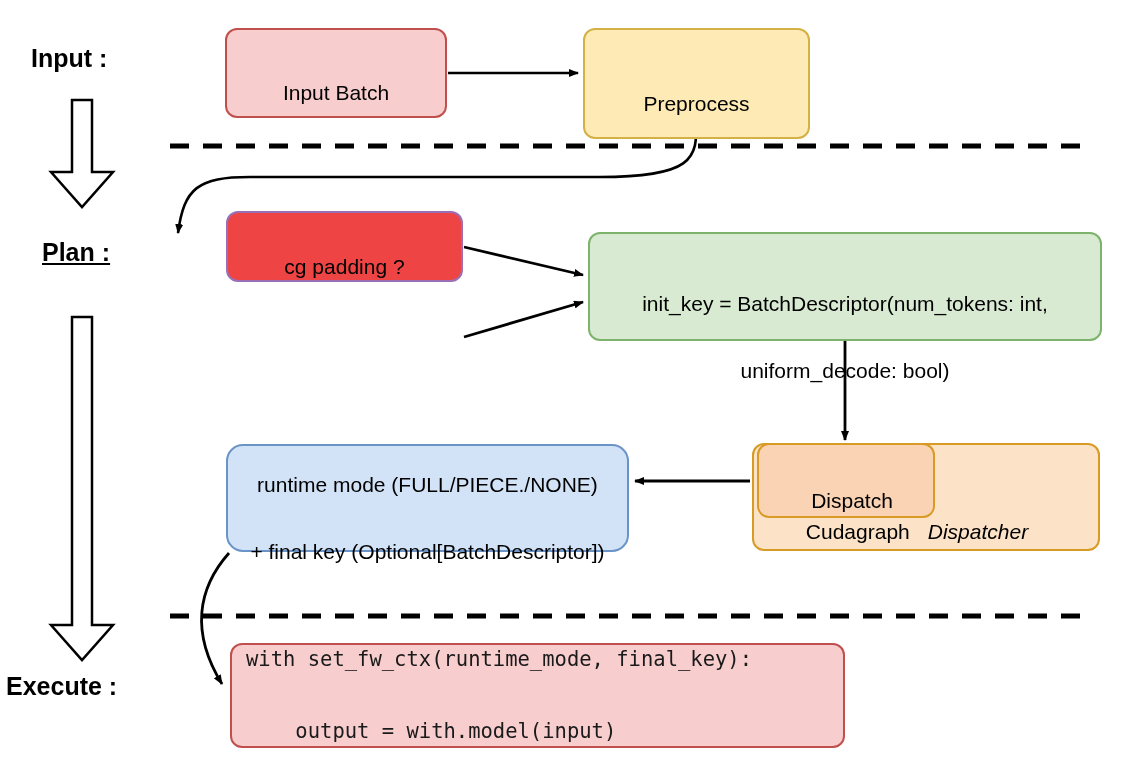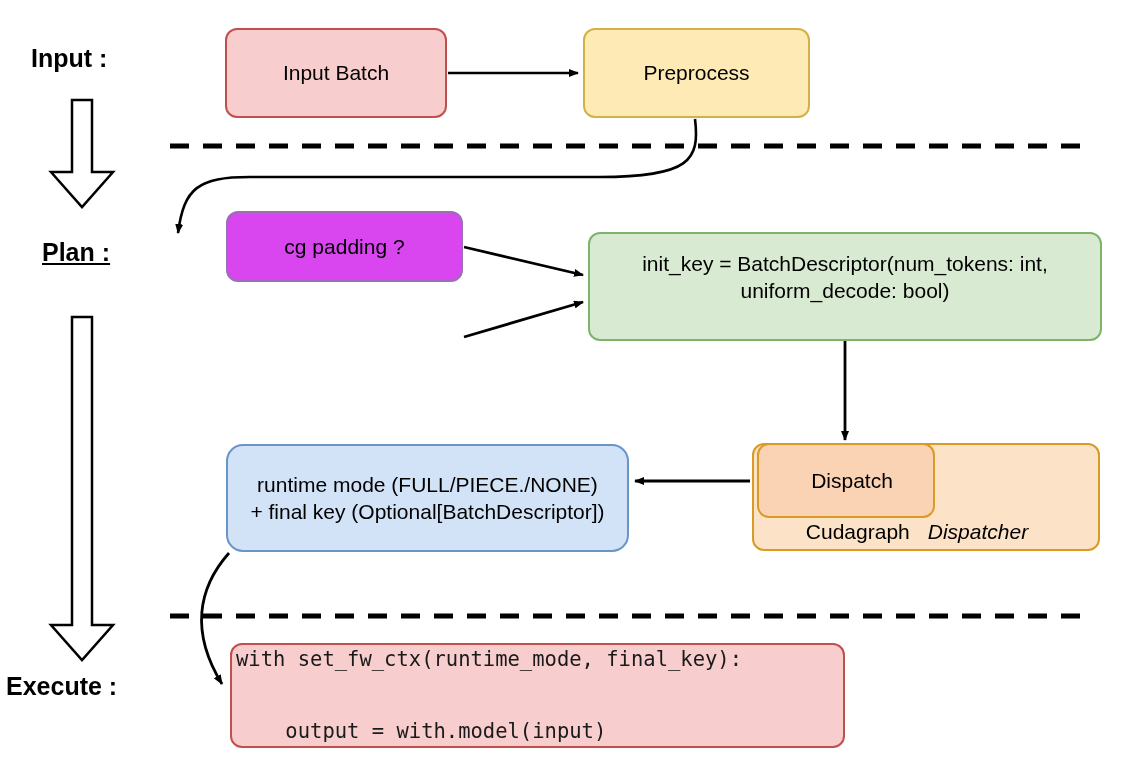--- a/index.html
+++ b/index.html
@@ -39,40 +39,40 @@
     color: #000000;
     line-height: 1.3;
     padding: 4px 10px;
   }
   .node.code {
     font-family: "DejaVu Serif", serif;
     font-size: 21px;
     justify-content: flex-start;
     align-items: center;
     white-space: pre;
-    padding-left: 4px;
+    padding-left: 14px;
     line-height: 1.35;
     gap: 44px;
   }
   .node.code .code-text {
     font-family: "DejaVu Sans Mono", monospace;
     font-size: 20.5px;
     color: #1a1a1a;
     white-space: pre;
     display: block;
   }
   svg.overlay {
     position: absolute;
     left: 0;
     top: 0;
     width: 1142px;
     height: 770px;
     pointer-events: none;
   }
-  .n-text { display: block; }
+  .n-text { display: block; margin-top: 40px; }
 </style>
 </head>
 <body>
 
 <div id="canvas">
 
   <svg class="overlay" viewBox="0 0 1142 770" xmlns="http://www.w3.org/2000/svg">
     <defs>
       <marker id="ah" markerWidth="10" markerHeight="8" refX="9" refY="4" orient="auto" markerUnits="userSpaceOnUse">
         <path d="M0,0 L10,4 L0,8 z" fill="#000000"></path>
@@ -106,27 +106,27 @@
 
   <div class="stage-label" style="left:42px; top:238px;text-decoration:underline;">Plan :</div>
 
   <div class="stage-label" style="left:6px; top:672px;">Execute :</div>
 
   <div class="node" style="left:225px; top:28px; width:222px; height:90px;
               background:#f7cdcd; border-color:#c0504d;">
     <span class="n-text">Input Batch</span>
   </div>
 
-  <div class="node" style="left:583px; top:28px; width:227px; height:90px;
+  <div class="node" style="left:583px; top:28px; width:227px; height:111px;
               background:#fdeab4; border-color:#d4b146;">
     <span class="n-text">Preprocess</span>
   </div>
 
   <div class="node" style="left:226px; top:211px; width:237px; height:71px;
-              background:#d946ef; border-color:#9b6fb5;">
+              background:#ef4444; border-color:#9b6fb5;">
     <span class="n-text">cg padding ?</span>
   </div>
 
 
   <div class="node" style="left:588px; top:232px; width:514px; height:109px;
               background:#d8ead1; border-color:#7db36a; flex-direction:column; justify-content:flex-start; padding-top:16px;">
     <span class="n-text">init_key = BatchDescriptor(num_tokens: int,</span>
     <span class="n-text">uniform_decode: bool)</span>
   </div>
 

